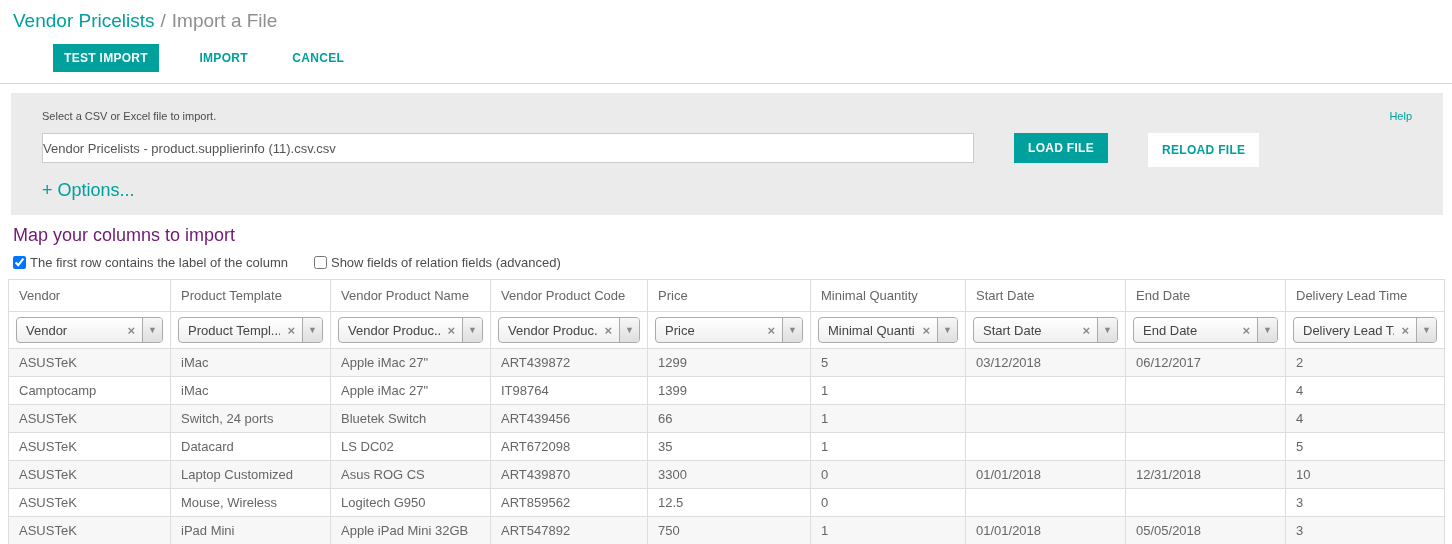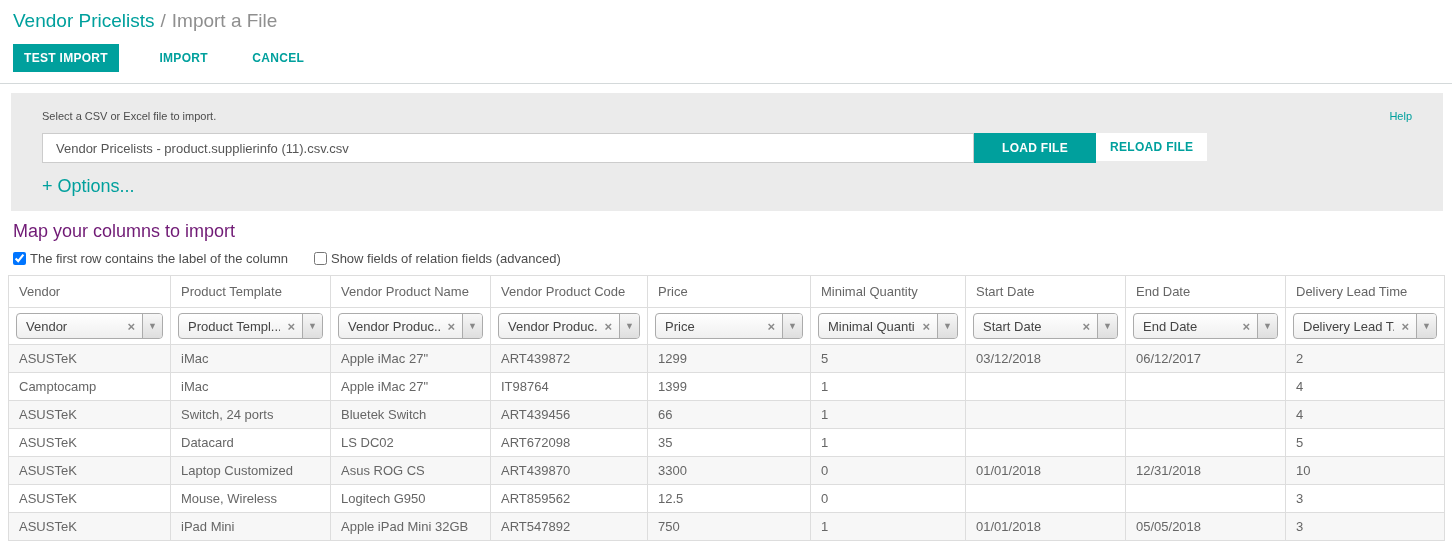--- a/index.html
+++ b/index.html
@@ -14,45 +14,45 @@
   .topbar { padding: 10px 13px 0 13px; }
   .breadcrumb { font-size: 19px; margin-bottom: 12px; }
   .bc-link { color: #00a09d; cursor: pointer; }
   .bc-sep { color: #8f8f8f; margin: 0 6px; }
   .bc-current { color: #8f8f8f; }
 
   .toolbar { margin-bottom: 11px; }
   .btn {
     font-family: "Liberation Sans", sans-serif;
     font-size: 12px; font-weight: bold; letter-spacing: .3px;
-    border: none; cursor: pointer; background: none;
+    border: none; cursor: pointer; background: none; margin-left: 40px;
   }
   .btn-primary { background: #00a09d; color: #fdfdfd; padding: 7px 11px; }
   .btn-flat { color: #00a09d; padding: 7px 4px; margin-left: 32px; }
 
   .top-divider { border: none; border-top: 1px solid #d4d9da; }
 
   
   .file-panel {
     background: #ebebeb;
     margin: 9px 9px 0 11px;
     padding: 17px 31px 14px 31px;
   }
   .panel-top { display: flex; justify-content: space-between; font-size: 11px; color: #4c4c4c; }
   .help-link { color: #00a09d; cursor: pointer; text-decoration: none; }
   .file-row { display: flex; margin-top: 11px; align-items: stretch; }
   .file-input {
     width: 932px; height: 30px;
     border: 1px solid #cccccc; background: #fff;
-    padding: 0 13px; font-size: 13px; color: #555;
+    padding: 0 0; font-size: 13px; color: #555;
     font-family: "Liberation Sans", sans-serif;
     outline: none;
   }
-  .btn-load { height: 30px; padding: 0 28px; }
-  .btn-reload { height: 28px; background: #ffffff; color: #00a09d; padding: 0 14px; }
+  .btn-load { height: 30px; padding: 0 14px; }
+  .btn-reload { height: 34px; background: #ffffff; color: #00a09d; padding: 0 14px; }
   .options-link {
     display: inline-block; margin-top: 13px;
     color: #00a09d; font-size: 18px; text-decoration: none; cursor: pointer;
   }
 
   
   .mapping-title { font-size: 18px; font-weight: normal; color: #701a75; margin: 10px 0 9px 13px; }
   .checkbox-row { margin-left: 13px; display: flex; gap: 26px; font-size: 13px; color: #4c4c4c; }
   .checkbox-row label { display: flex; align-items: center; gap: 4px; cursor: pointer; }
   .checkbox-row input { margin: 0; }

